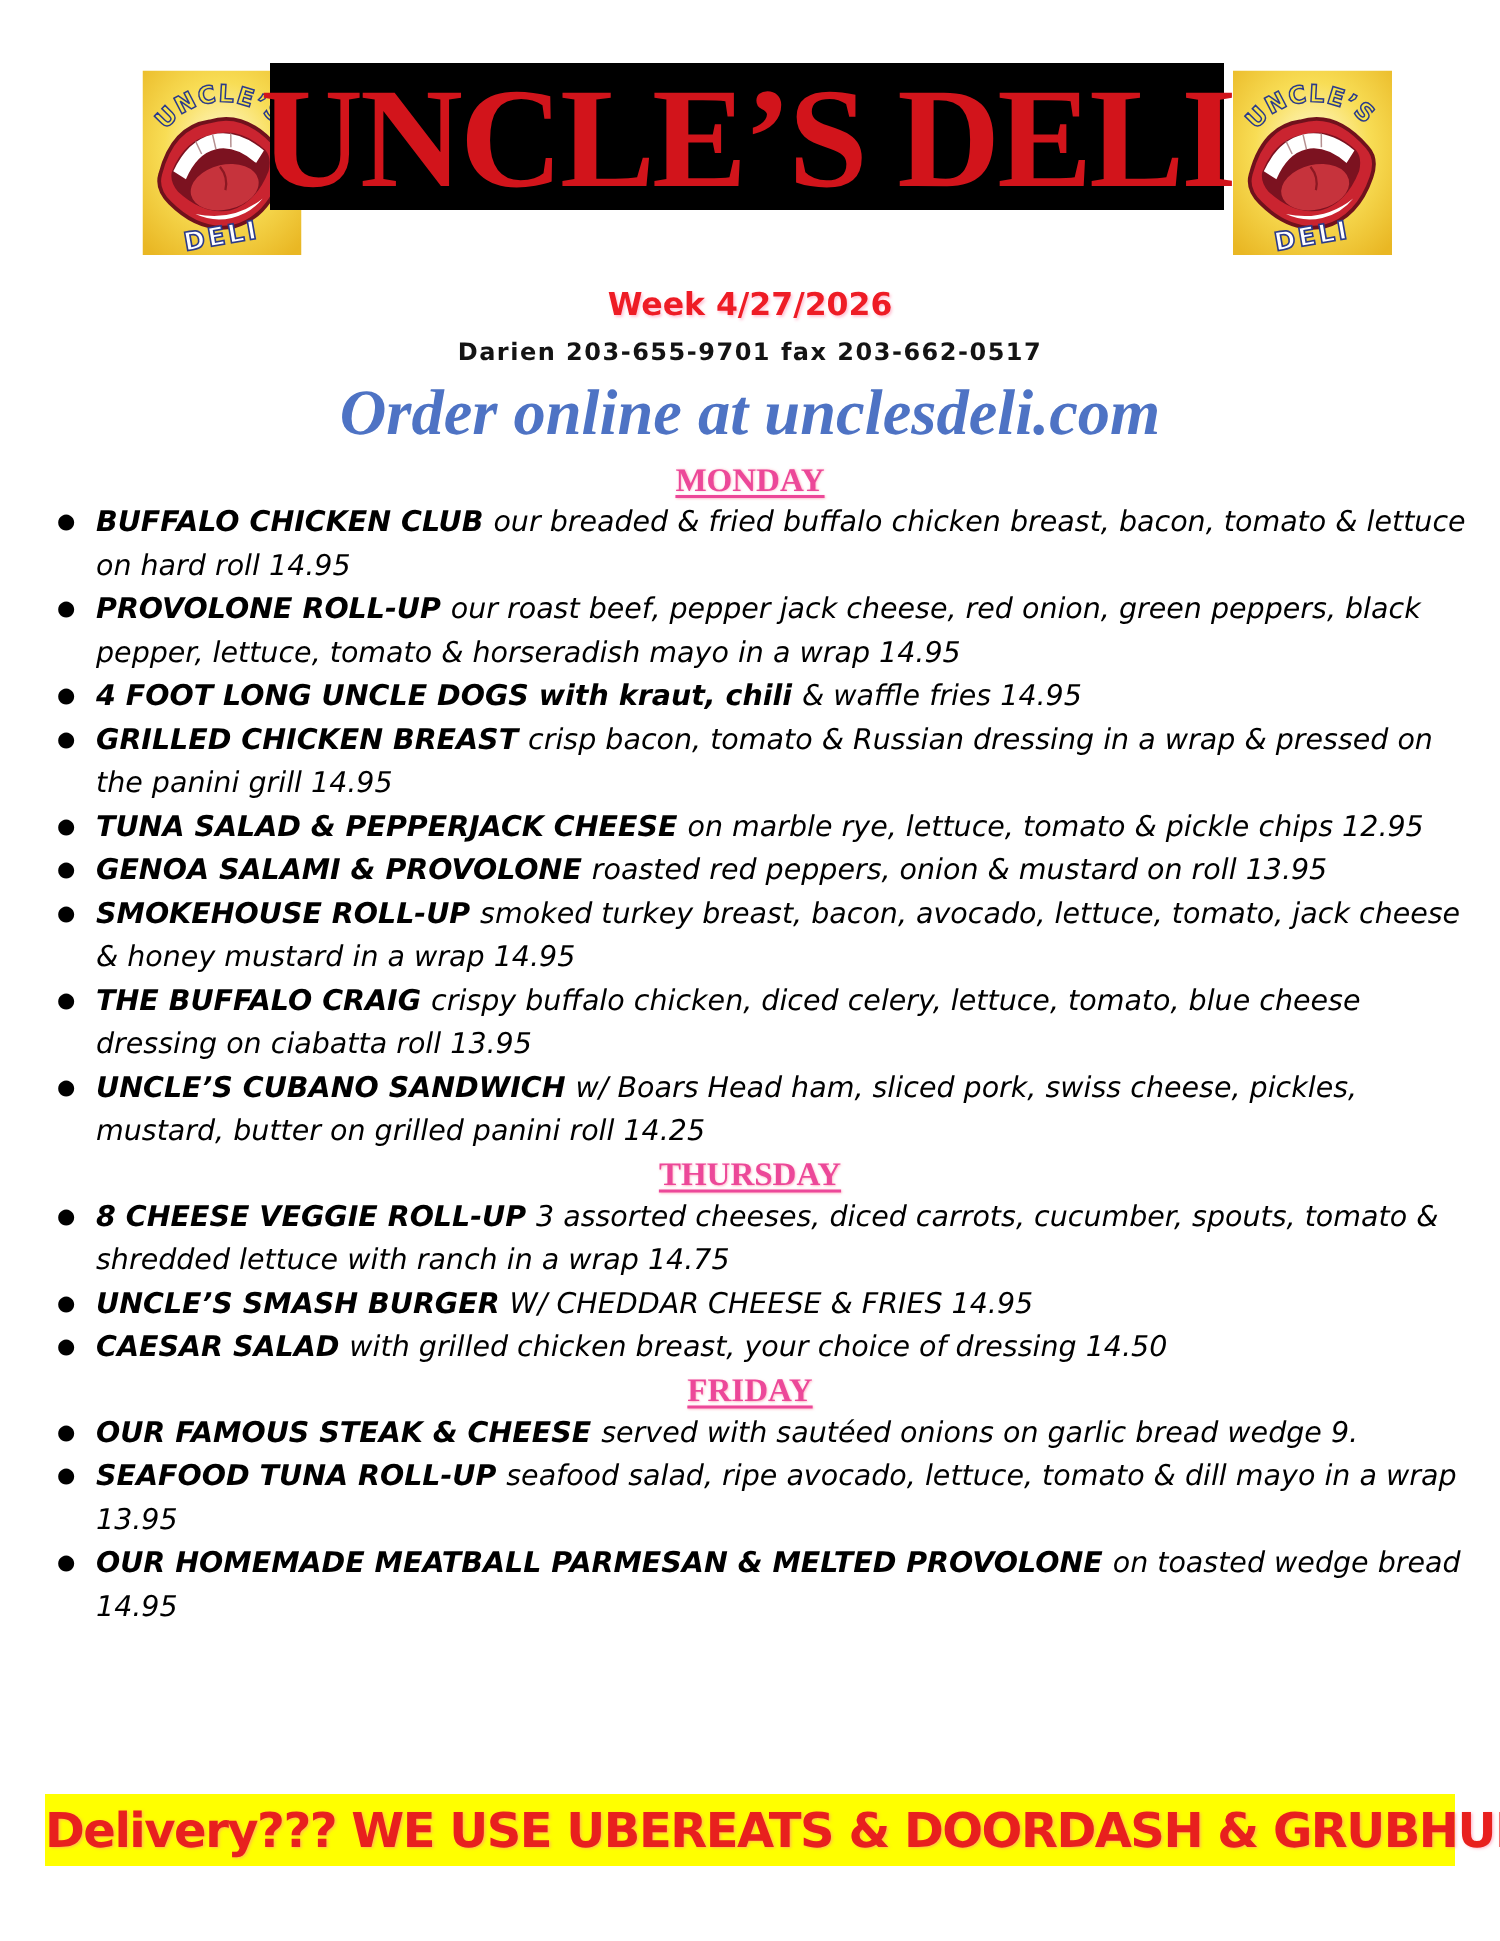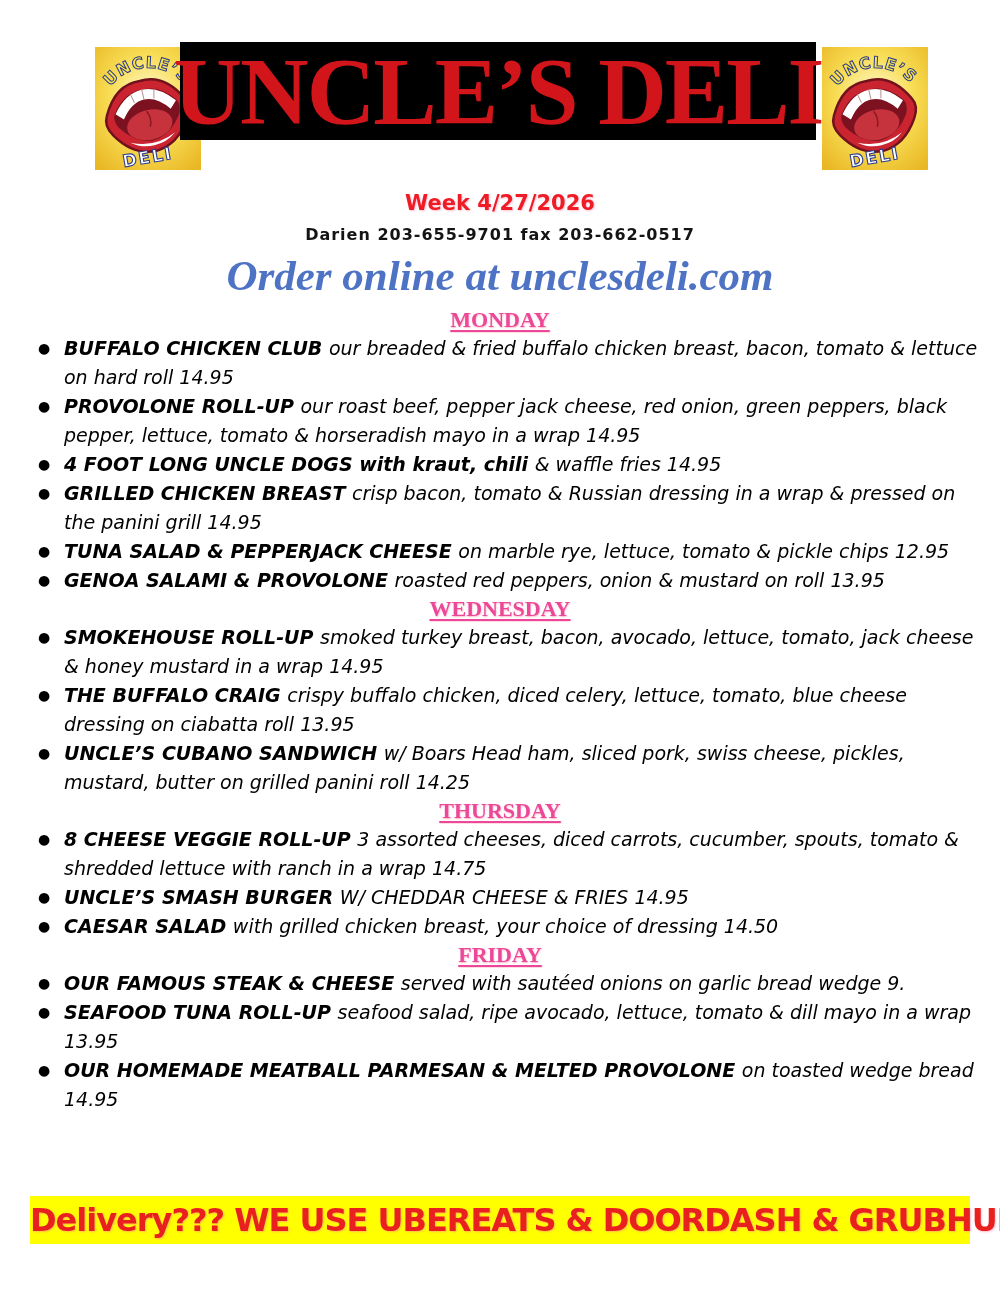--- a/index.html
+++ b/index.html
@@ -189,21 +189,20 @@
     <ul class="items">
   <li class="item"><span class="bullet">●</span><span class="iname">GRILLED CHICKEN BREAST </span><span class="idesc">crisp bacon, tomato &amp; Russian dressing in a wrap &amp; pressed on the panini grill 14.95</span></li>
 
   <li class="item"><span class="bullet">●</span><span class="iname">TUNA SALAD &amp; PEPPERJACK CHEESE </span><span class="idesc">on marble rye, lettuce, tomato &amp; pickle chips 12.95</span></li>
 
   <li class="item"><span class="bullet">●</span><span class="iname">GENOA SALAMI &amp; PROVOLONE </span><span class="idesc">roasted red peppers, onion &amp; mustard on roll 13.95</span></li>
 </ul>
   </section>
 
   <section>
-    <h2 class="day-header">WEDNESDAY</h2>
     <ul class="items">
   <li class="item"><span class="bullet">●</span><span class="iname">SMOKEHOUSE ROLL-UP </span><span class="idesc">smoked turkey breast, bacon, avocado, lettuce, tomato, jack cheese &amp; honey mustard in a wrap 14.95</span></li>
 
   <li class="item"><span class="bullet">●</span><span class="iname">THE BUFFALO CRAIG </span><span class="idesc">crispy buffalo chicken, diced celery, lettuce, tomato, blue cheese dressing on ciabatta roll 13.95</span></li>
 
   <li class="item"><span class="bullet">●</span><span class="iname">UNCLE’S CUBANO SANDWICH </span><span class="idesc">w/ Boars Head ham, sliced pork, swiss cheese, pickles, mustard, butter on grilled panini roll 14.25</span></li>
 </ul>
   </section>
 
   <section>

